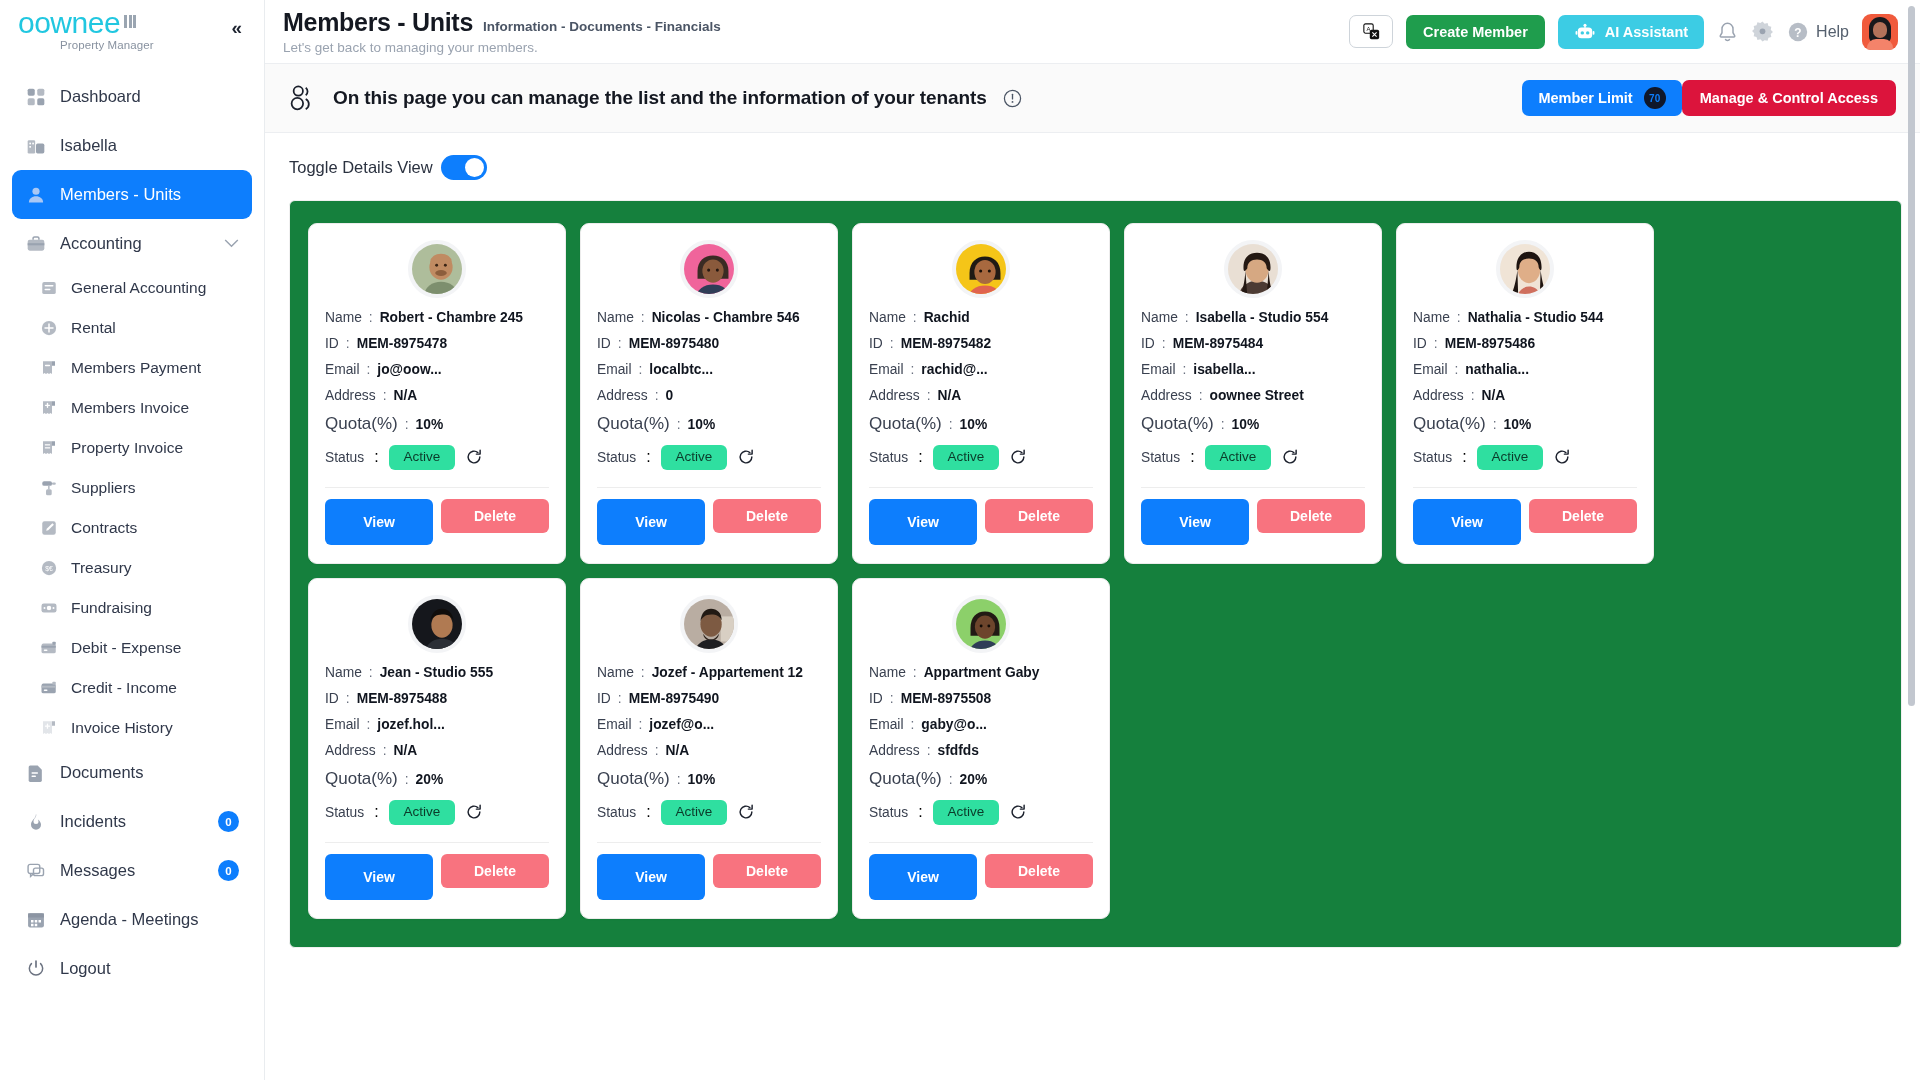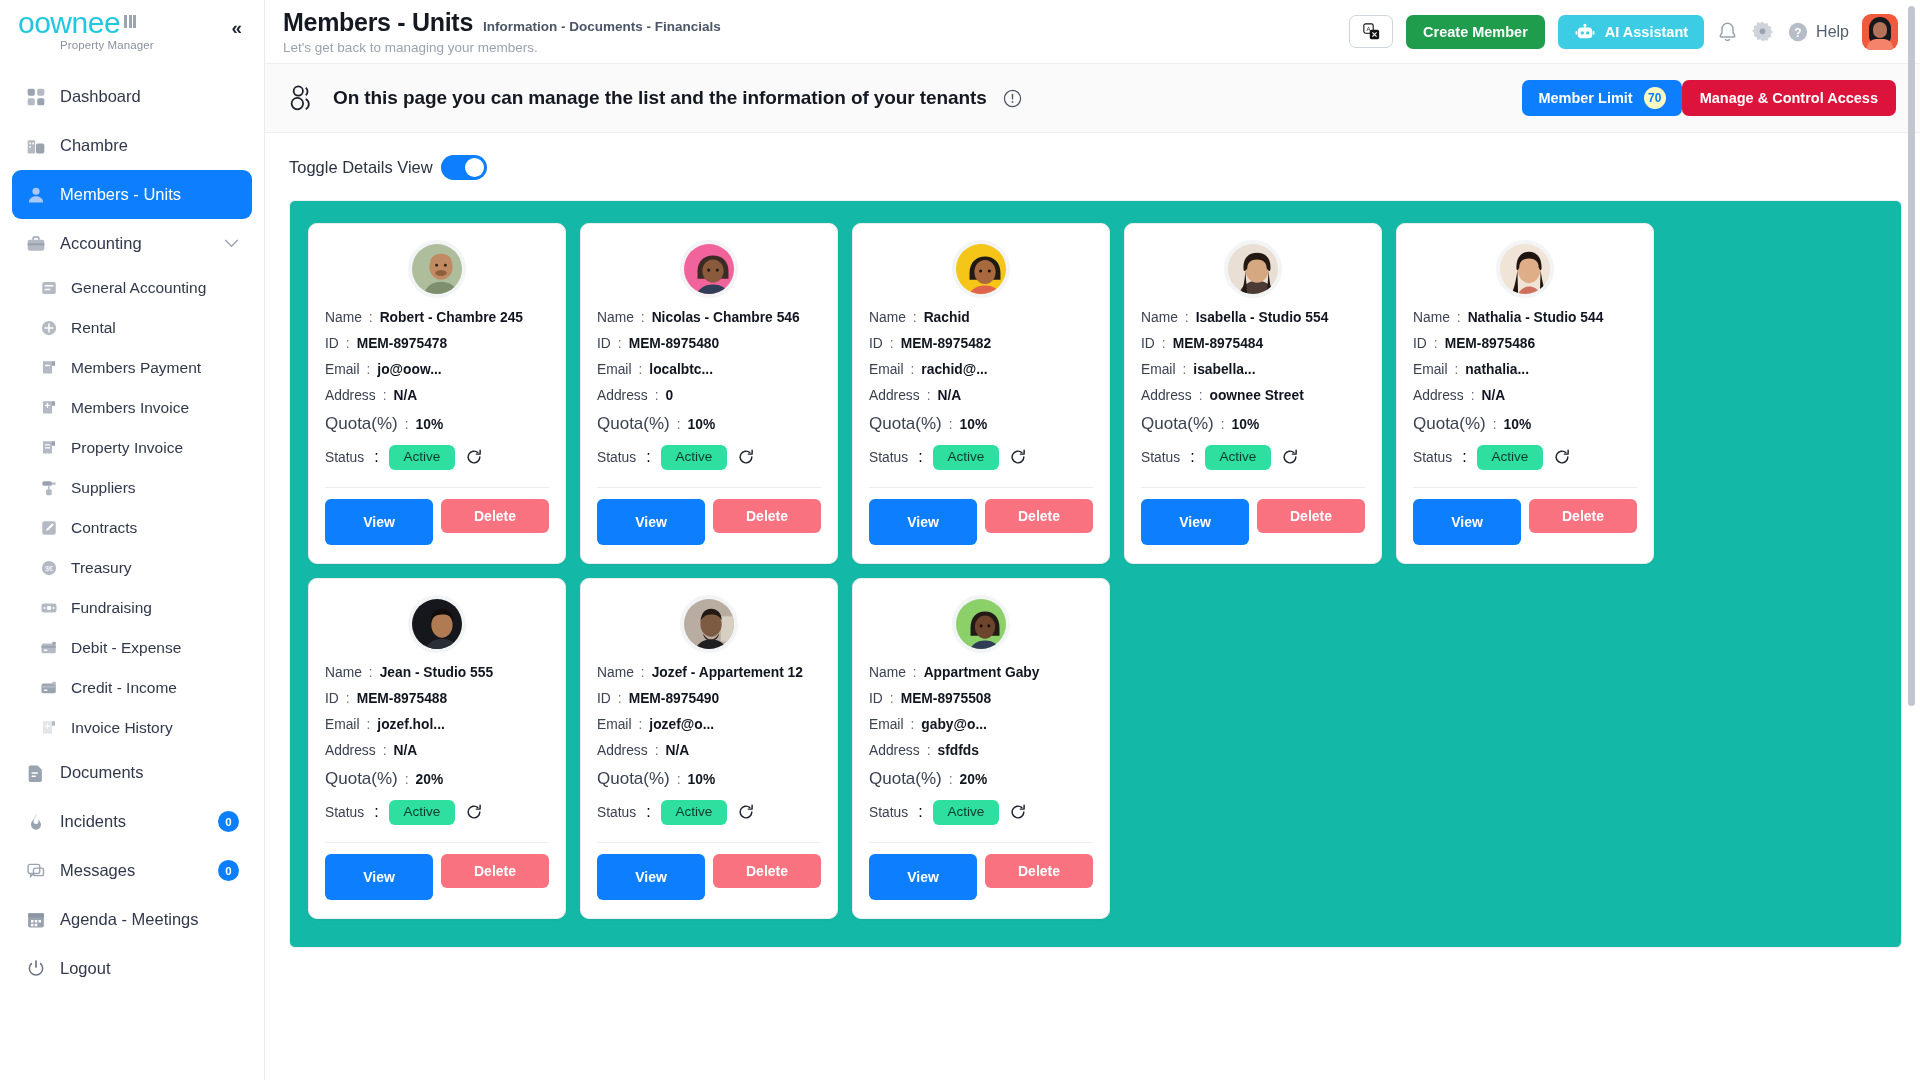--- a/index.html
+++ b/index.html
@@ -101,22 +101,22 @@
     border-bottom: 1px solid #eceef1;
   }
   .banner-text { font-size: 19px; font-weight: 700; color: #141821; letter-spacing: -.1px; }
   .banner-right { margin-left: auto; display: flex; align-items: center; }
   .btn-limit {
     background: #0d7efd; color: #fff; border: none; border-radius: 7px;
     height: 36px; padding: 0 16px; font-size: 14.5px; font-weight: 600;
     display: flex; align-items: center; gap: 11px; cursor: pointer;
   }
   .limit-pill {
-    background: #fef9c3; color: #0d7efd; border-radius: 50%;
-    width: 22px; height: 22px; font-size: 12px; font-weight: 700;
+    background: #0f172a; color: #0d7efd; border-radius: 50%;
+    width: 22px; height: 22px; font-size: 10px; font-weight: 700;
     display: flex; align-items: center; justify-content: center;
   }
   .btn-access {
     background: #dc143c; color: #fff; border: none; border-radius: 7px;
     height: 36px; padding: 0 18px; font-size: 14.5px; font-weight: 600; cursor: pointer;
   }
 
   
   .toggle-row { display: flex; align-items: center; gap: 8px; padding: 22px 24px 10px 24px; }
   .toggle-label { font-size: 16.5px; color: #2b3240; }
@@ -124,21 +124,21 @@
     width: 46px; height: 25px; border-radius: 13px; background: #0d7efd;
     position: relative; cursor: pointer; flex: 0 0 46px;
   }
   .switch .knob {
     position: absolute; right: 3px; top: 3px; width: 19px; height: 19px;
     border-radius: 50%; background: #fff;
   }
 
   
   .cards-panel {
-    margin: 10px 18px 20px 24px; background: #14b8a6;
+    margin: 10px 18px 20px 24px; background: #15803d;
     border: 1px solid #f0f0f0; border-radius: 6px;
     padding: 22px 9px 28px 18px;
     display: flex; flex-wrap: wrap; gap: 14px;
   }
   .member-card {
     width: 258px; background: #fff; border: 1px solid #ececec;
     border-radius: 9px; padding: 16px 16px 18px 16px;
     display: flex; flex-direction: column;
     box-shadow: 0 1px 2px rgba(0,0,0,.04);
   }
@@ -214,21 +214,21 @@
         <div class="nav-item">
           <span class="nav-icon">
             <svg width="20" height="20" viewBox="0 0 24 24">
               <rect x="2" y="5" width="9" height="16" rx="1.5" fill="#b4bac3"></rect>
               <rect x="12" y="9" width="10" height="12" rx="2" fill="#9aa3b0"></rect>
               <rect x="4" y="8" width="2" height="2" fill="#fff"></rect>
               <rect x="7.5" y="8" width="2" height="2" fill="#fff"></rect>
               <rect x="4" y="12" width="2" height="2" fill="#fff"></rect>
             </svg>
           </span>
-          <span class="lbl">Chambre</span>
+          <span class="lbl">Isabella</span>
         </div>
         <div class="nav-item active">
           <span class="nav-icon">
             <svg width="20" height="20" viewBox="0 0 24 24">
               <circle cx="12" cy="7.5" r="4.3" fill="#a9c8f5"></circle>
               <path d="M3.5 21c0-4.7 3.8-7.5 8.5-7.5s8.5 2.8 8.5 7.5z" fill="#a9c8f5"></path>
             </svg>
           </span>
           <span class="lbl">Members - Units</span>
         </div>

